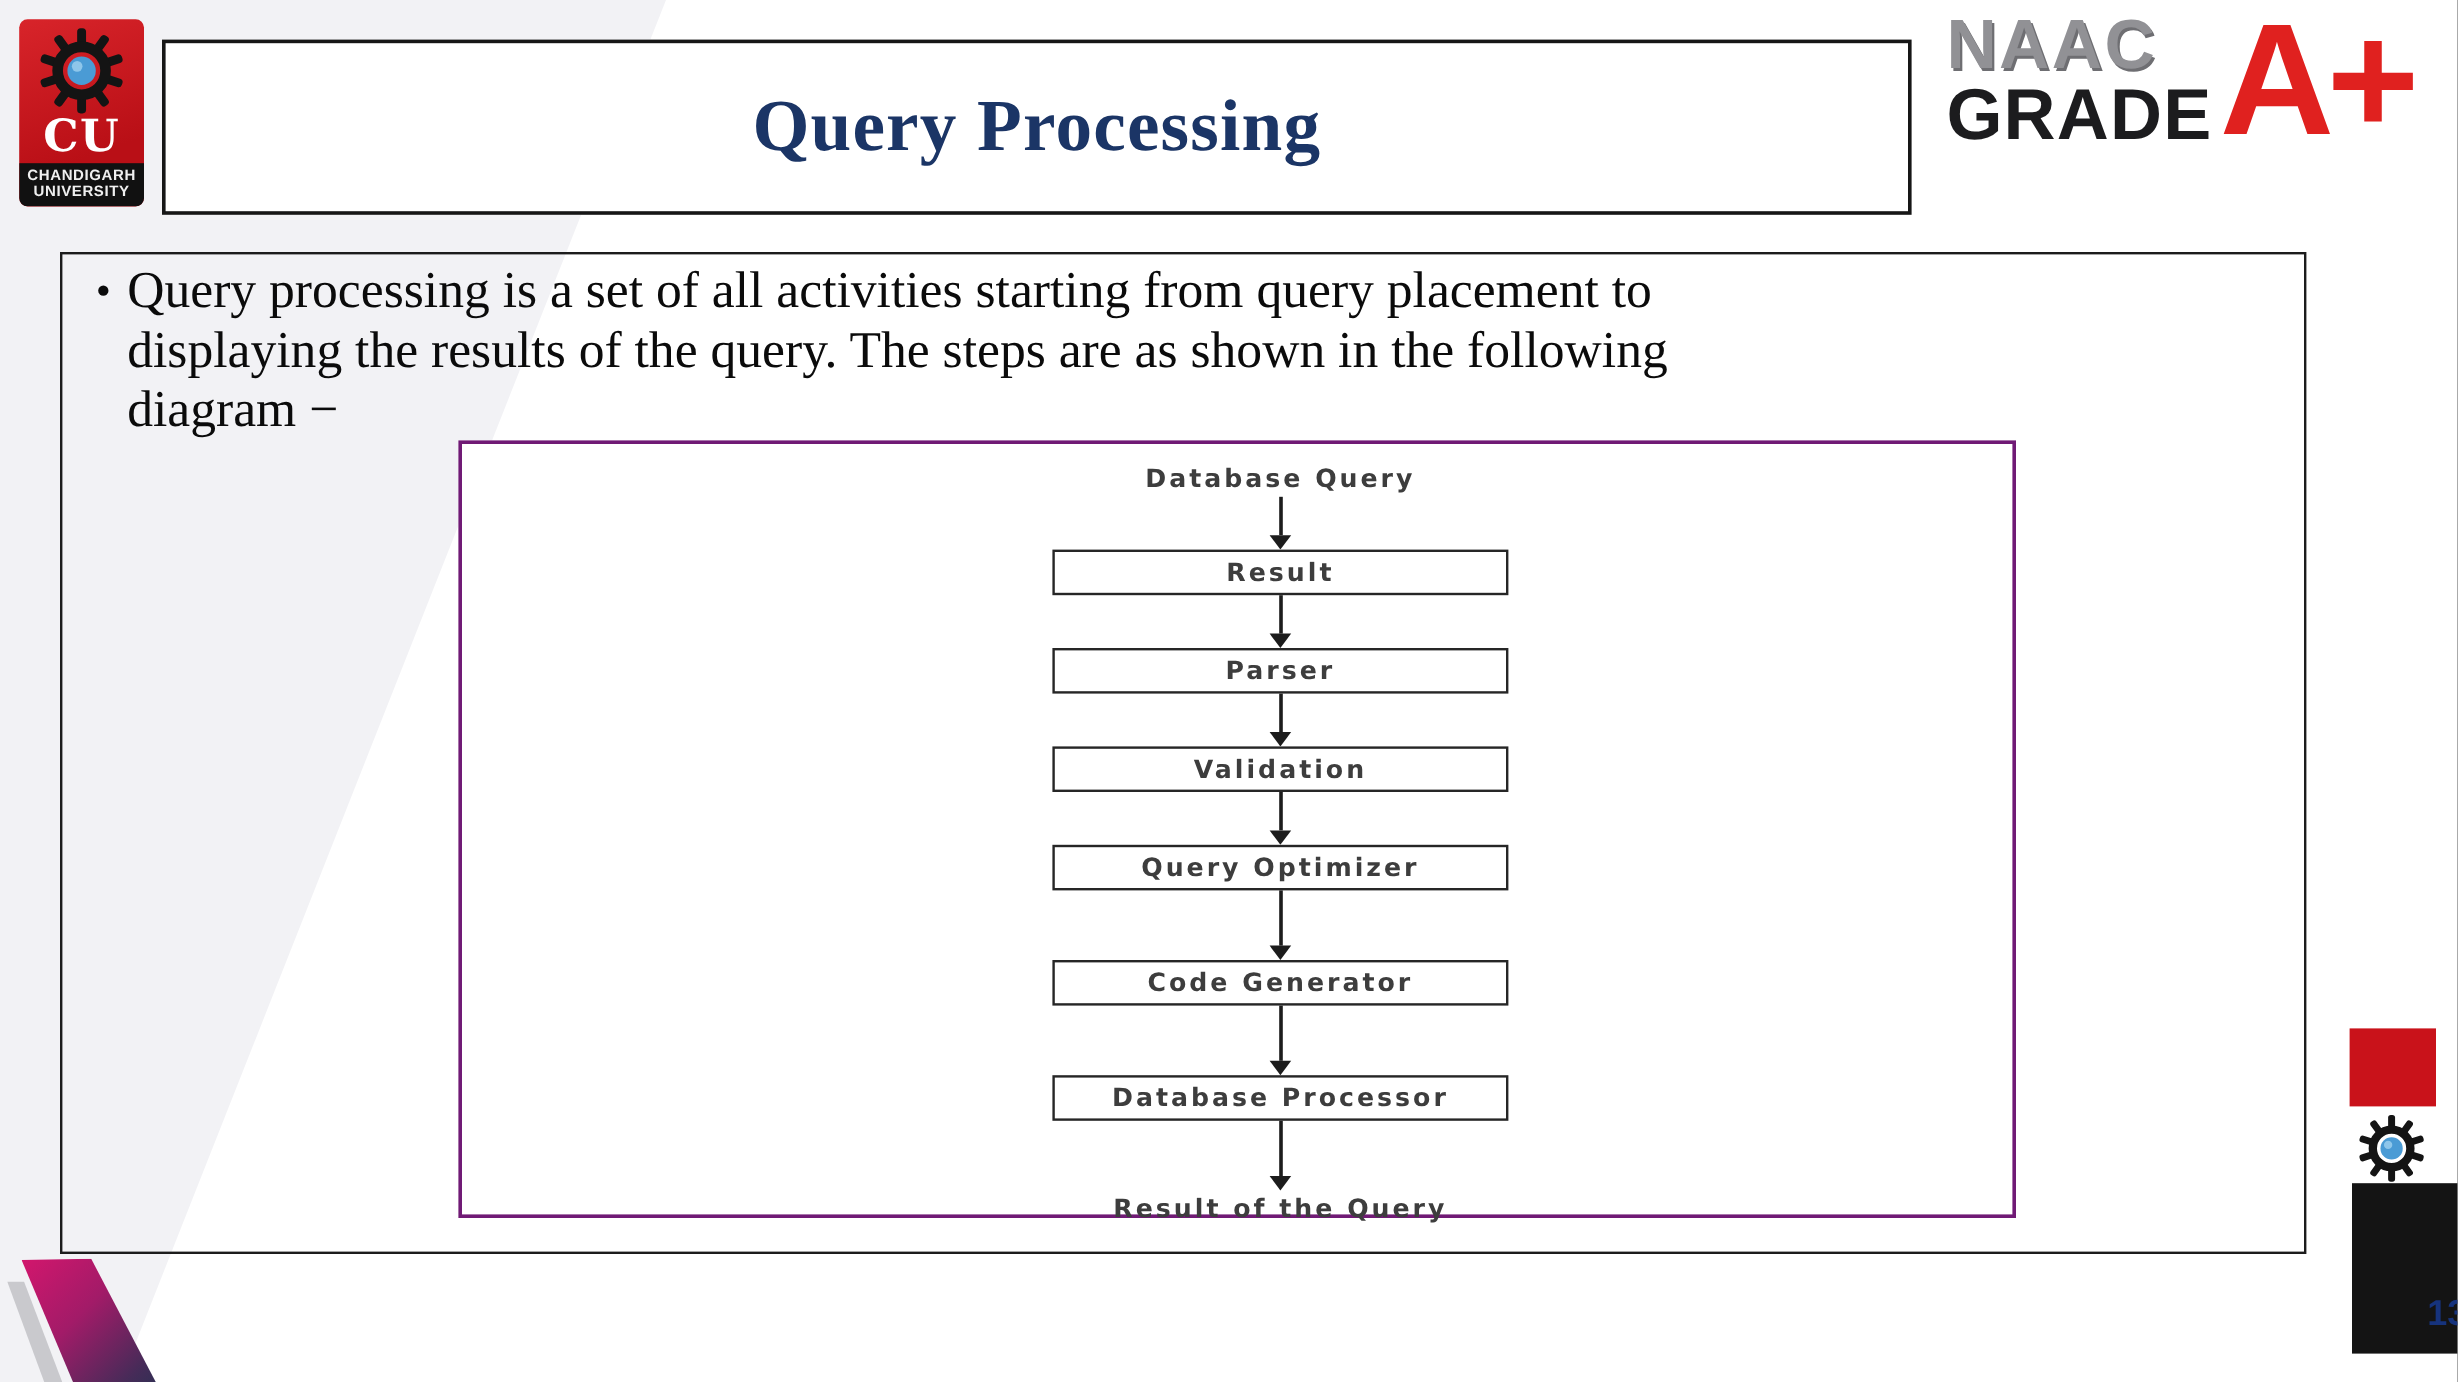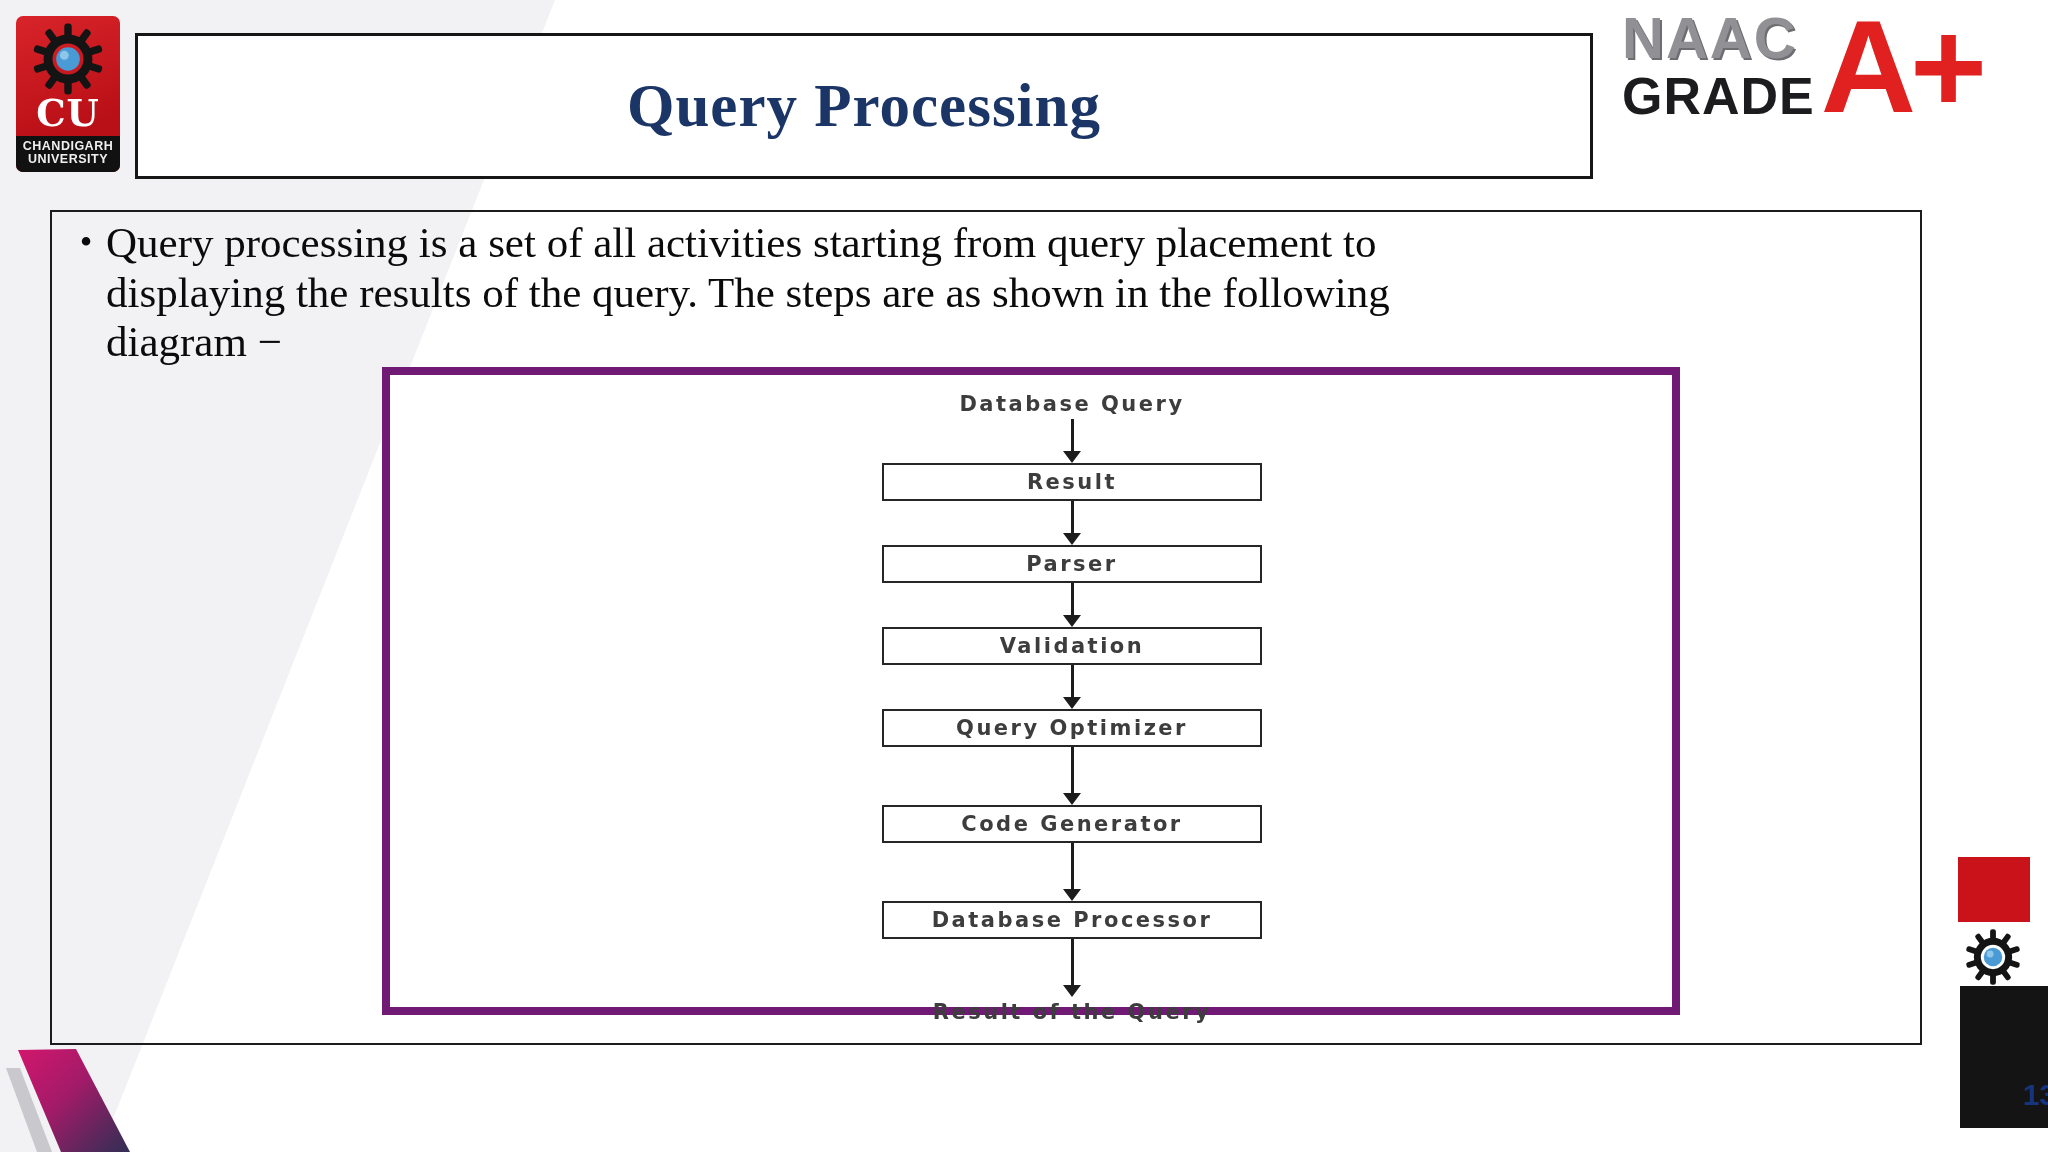--- a/index.html
+++ b/index.html
@@ -50,21 +50,21 @@
     position:absolute;left:1622px;top:8px;width:424px;height:130px;
     display:flex;align-items:flex-start;
     font-family:"Liberation Sans",sans-serif;
   }
   .naac-col{display:flex;flex-direction:column;}
   .naac-line1{
     font-weight:900;font-size:58px;line-height:60px;color:#919195;
     letter-spacing:2px;text-shadow:2px 2px 0 #6e6e72;
   }
   .naac-line2{
-    font-weight:900;font-size:52px;line-height:56px;color:#1c1c1e;letter-spacing:1px;
+    font-weight:900;font-size:60px;line-height:56px;color:#1c1c1e;letter-spacing:1px;
   }
   .naac-grade{
     font-weight:900;font-size:132px;line-height:118px;color:#e0211f;
     margin-left:6px;letter-spacing:-6px;
   }
   
   .content-box{
     position:absolute;left:50px;top:210px;width:1872px;height:835px;
     border:2.5px solid #1c1c1c;box-sizing:border-box;
     background:transparent;
@@ -72,21 +72,21 @@
   .bullet-para{
     position:absolute;left:14px;top:6px;width:1420px;
     font-size:43px;line-height:49.5px;color:#0b0b0b;
   }
   .bullet-line{display:flex;}
   .bullet-glyph{width:40px;text-align:center;flex:0 0 40px;font-size:36px;}
   .bullet-indent{width:40px;flex:0 0 40px;}
   
   .diagram-box{
     position:absolute;left:330px;top:155px;width:1298px;height:648px;
-    background:#ffffff;border:8px solid #701a75;box-sizing:border-box;
+    background:#ffffff;border:3px solid #701a75;box-sizing:border-box;
   }
   .flow{
     position:absolute;left:492px;top:14px;width:380px;
     display:flex;flex-direction:column;align-items:center;
     font-family:"DejaVu Sans",sans-serif;
   }
   .flow-label{
     font-size:21px;font-weight:bold;color:#3d3d3d;letter-spacing:2.5px;
     line-height:30px;white-space:nowrap;
   }

